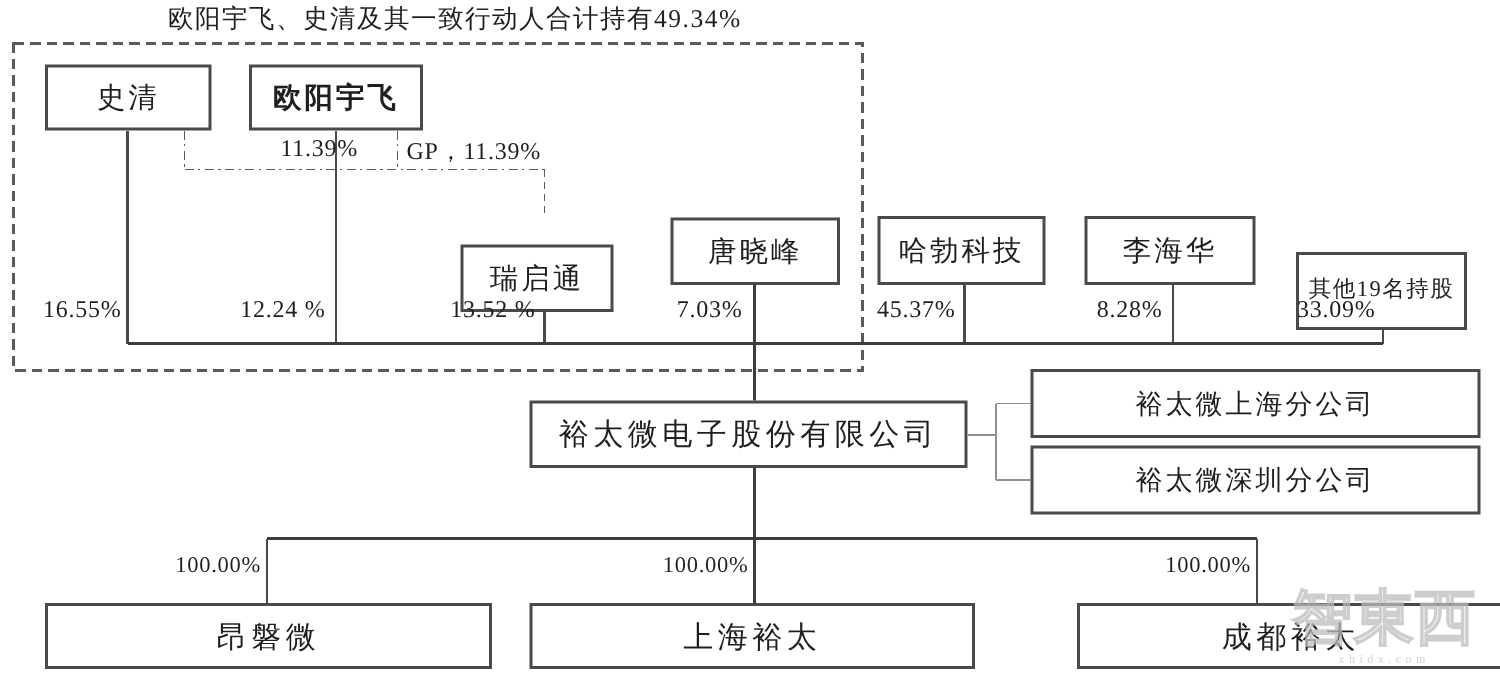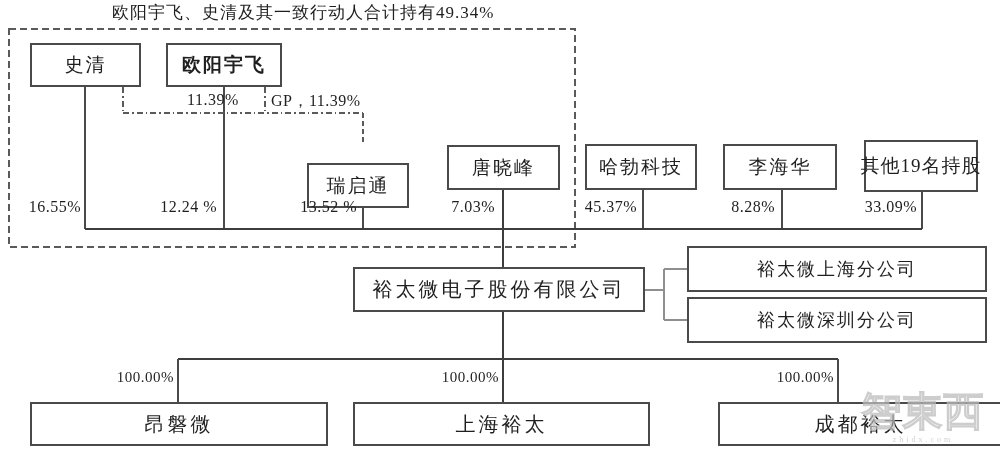--- a/index.html
+++ b/index.html
@@ -17,21 +17,21 @@
     border:2px solid #4a4a4a;
     background:#ffffff;
     display:flex;flex-direction:column;
     align-items:center;justify-content:center;
     text-align:center;
     box-sizing:border-box;
     letter-spacing:2px;
     white-space:nowrap;
   }
   .box.person{font-size:19px;}
-  .box.small2{font-size:19px;letter-spacing:1px;line-height:1.45;}
+  .box.small2{font-size:15px;letter-spacing:1px;line-height:1.45;margin-top:28px;}
   .box.company{font-size:20px;letter-spacing:3px;}
   .box.branch{font-size:18px;}
   .box.sub{font-size:20px;letter-spacing:3px;}
   .pct{
     position:absolute;width:74px;text-align:right;
     font-size:16px;letter-spacing:0.5px;
   }
   .pct100{
     position:absolute;width:74px;text-align:right;
     font-size:15px;letter-spacing:0.5px;

